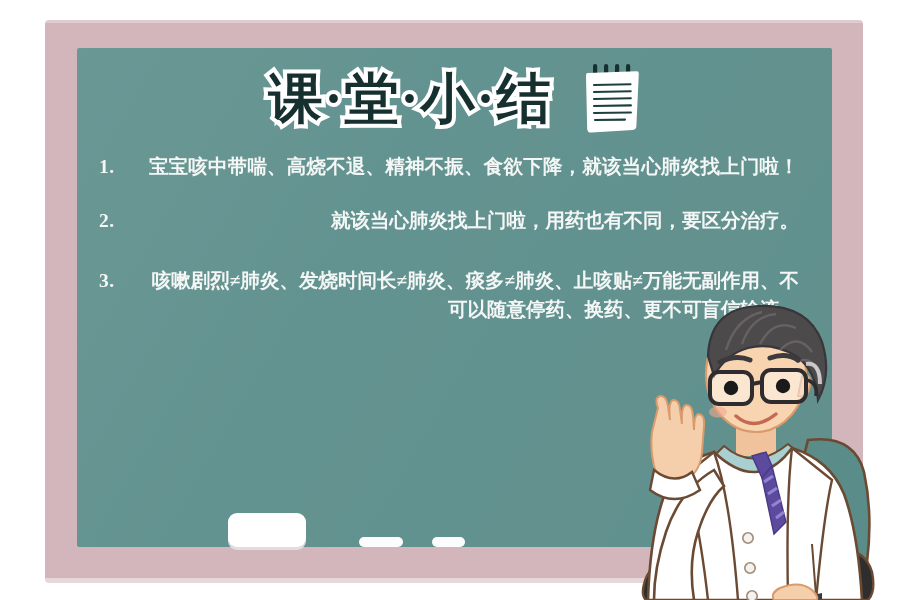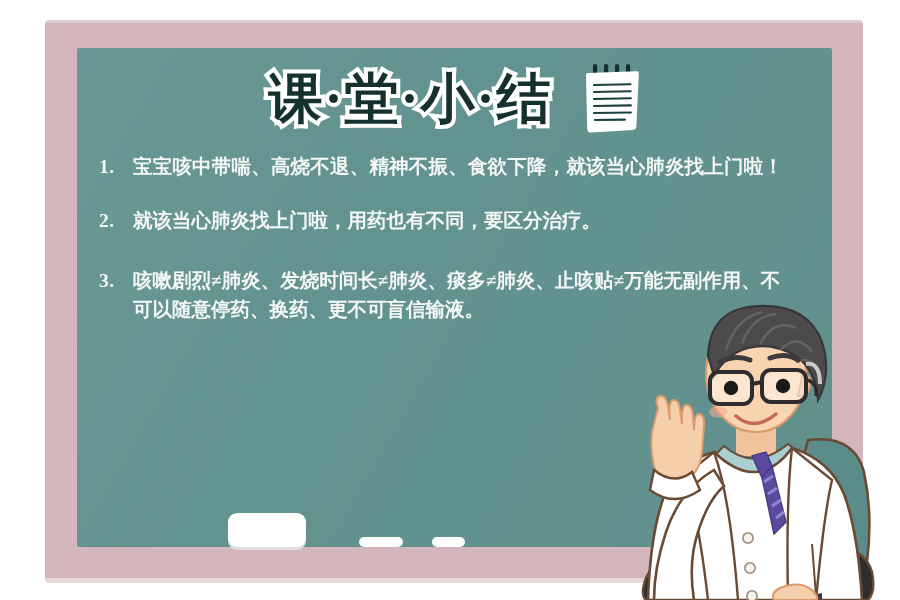--- a/index.html
+++ b/index.html
@@ -61,21 +61,21 @@
     color:#f4f7f6;
     font-size:19.5px; font-weight:bold;
     line-height:1.5;
   }
   .item { display:flex; margin-bottom:25px; }
   .item-num {
     flex:0 0 auto; width:34px;
     font-family:"Liberation Serif", serif;
     letter-spacing:.5px;
   }
-  .item-body { flex:1 1 auto; text-align:left; }
+  .item-body { flex:1 1 auto; text-align:right; }
   .item:nth-child(1) .item-body { letter-spacing:.2px; }
   .item:nth-child(2) { margin-bottom:30px; }
 
   
   .eraser {
     position:absolute; left:228px; top:513px; width:78px; height:34px;
     background:#ffffff; border-radius:9px;
     box-shadow:0 3px 0 rgba(230,225,226,.9);
   }
   .eraser:after{

